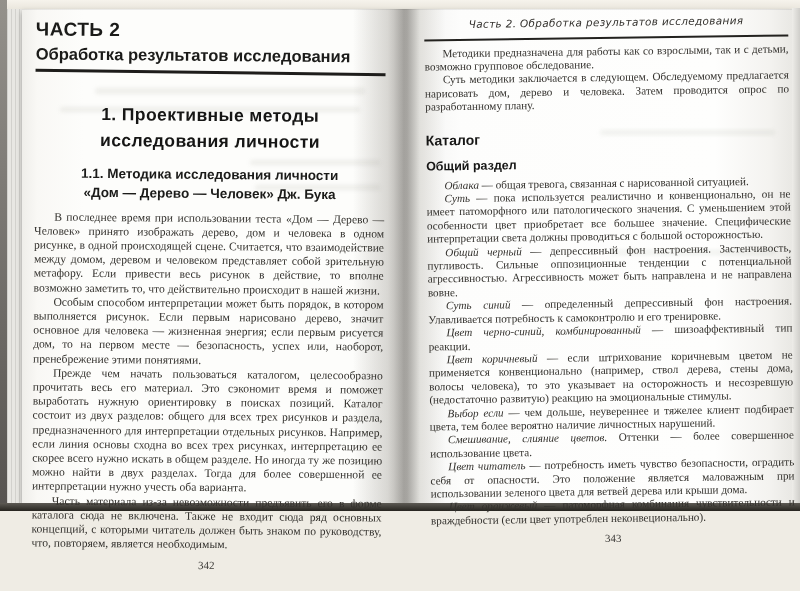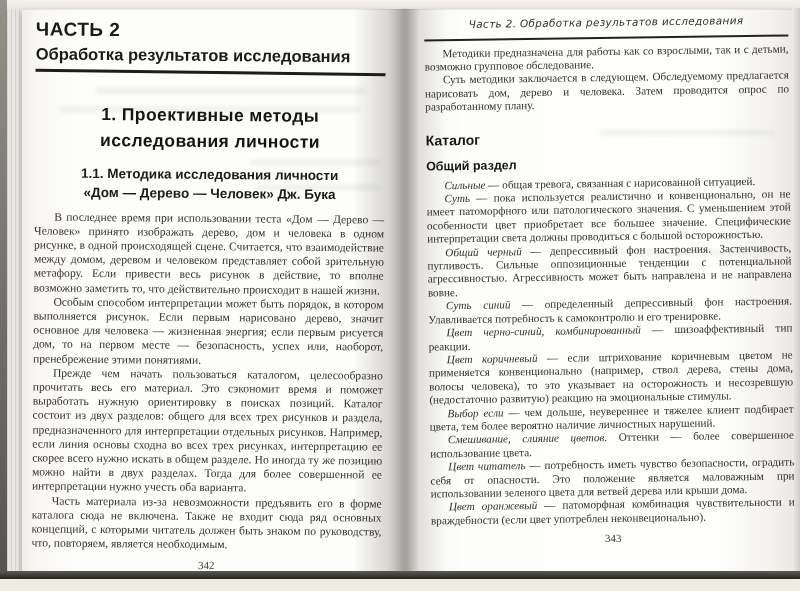--- a/index.html
+++ b/index.html
@@ -2,21 +2,21 @@
 <html lang="ru"><head>
 <meta charset="utf-8">
 <style>
   html, body {
     margin: 0; padding: 0;
     width: 800px; height: 591px;
     overflow: hidden;
     background: #efece4;
     font-family: "Liberation Serif", serif;
   }
-  .photo { position: absolute; inset: 0; width: 800px; height: 579px; text-decoration: underline; }
+  .photo { position: absolute; inset: 0; width: 800px; height: 511px; text-decoration: underline; }
 
   
   .book-top {
     position: absolute; top: 0; left: 0; right: 0; height: 13px;
     background: linear-gradient(#f6f3ec, #e5e1d7);
   }
   .left-edge {
     position: absolute; left: 0; top: 0; bottom: 0; width: 7px;
     background: linear-gradient(180deg, #94918b, #565350);
   }
@@ -174,21 +174,21 @@
   <div class="col-right">
     <div class="running-head">Часть 2. Обработка результатов исследования</div>
     <div class="head-rule"></div>
 
     <p class="body-r first">Методики предназначена для работы как со взрослыми, так и с детьми, возможно групповое обследование.</p>
     <p class="body-r">Суть методики заключается в следующем. Обследуемому предлагается нарисовать дом, дерево и человека. Затем проводится опрос по разработанному плану.</p>
 
     <h2 class="catalog-h">Каталог</h2>
     <h3 class="section-h">Общий раздел</h3>
 
-    <p class="entry"><i class="term">Сильные</i> <span>— общая тревога, связанная с нарисованной ситуацией.</span></p>
+    <p class="entry"><i class="term">Облака</i> <span>— общая тревога, связанная с нарисованной ситуацией.</span></p>
     <p class="entry"><i class="term">Суть</i> <span>— пока используется реалистично и конвенционально, он не имеет патоморфного или патологического значения. С уменьшением этой особенности цвет приобретает все большее значение. Специфические интерпретации света должны проводиться с большой осторожностью.</span></p>
     <p class="entry"><i class="term">Общий черный</i> <span>— депрессивный фон настроения. Застенчивость, пугливость. Сильные оппозиционные тенденции с потенциальной агрессивностью. Агрессивность может быть направлена и не направлена вовне.</span></p>
     <p class="entry"><i class="term">Суть синий</i> <span>— определенный депрессивный фон настроения. Улавливается потребность к самоконтролю и его тренировке.</span></p>
     <p class="entry"><i class="term">Цвет черно-синий, комбинированный</i> <span>— шизоаффективный тип реакции.</span></p>
     <p class="entry"><i class="term">Цвет коричневый</i> <span>— если штрихование коричневым цветом не применяется конвенционально (например, ствол дерева, стены дома, волосы человека), то это указывает на осторожность и несозревшую (недостаточно развитую) реакцию на эмоциональные стимулы.</span></p>
     <p class="entry"><i class="term">Выбор если</i> <span>— чем дольше, неувереннее и тяжелее клиент подбирает цвета, тем более вероятно наличие личностных нарушений.</span></p>
     <p class="entry"><i class="term">Смешивание, слияние цветов.</i> <span>Оттенки — более совершенное использование цвета.</span></p>
     <p class="entry"><i class="term">Цвет читатель</i> <span>— потребность иметь чувство безопасности, оградить себя от опасности. Это положение является маловажным при использовании зеленого цвета для ветвей дерева или крыши дома.</span></p>
     <p class="entry"><i class="term">Цвет оранжевый</i> <span>— патоморфная комбинация чувствительности и враждебности (если цвет употреблен неконвеционально).</span></p>
 

